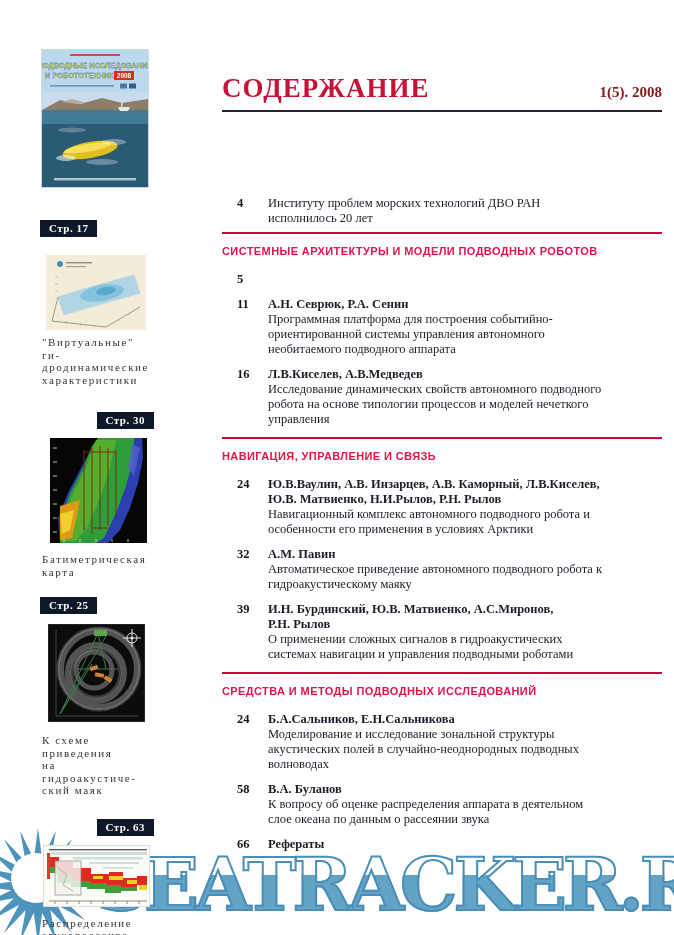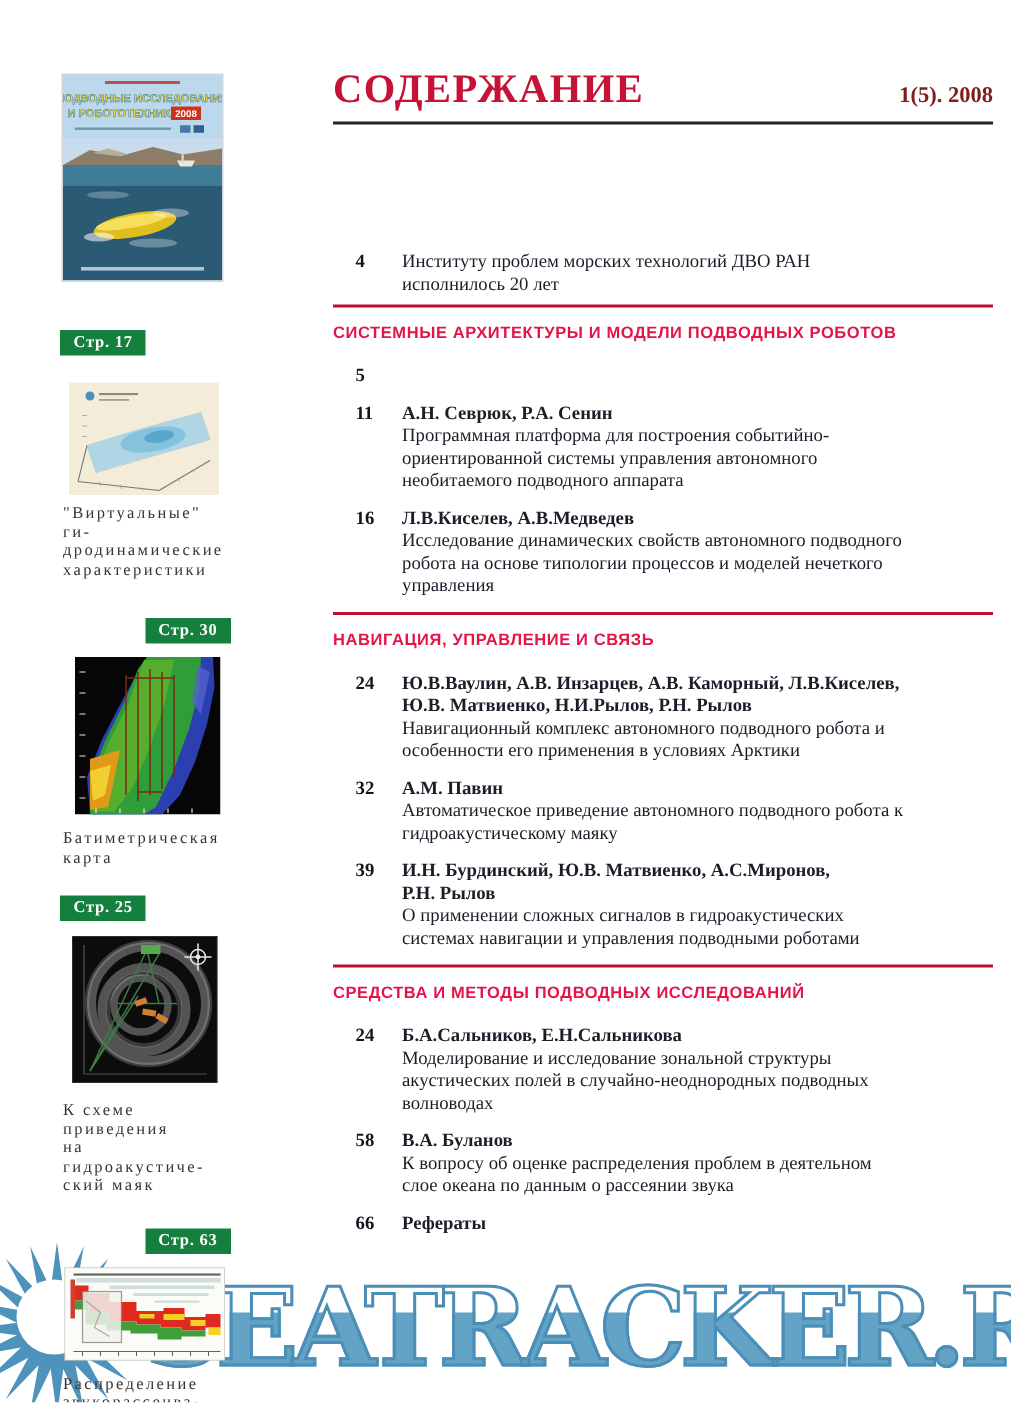--- a/index.html
+++ b/index.html
@@ -3,31 +3,31 @@
 <meta charset="utf-8">
 <style>
   html,body{margin:0;padding:0;background:#ffffff;}
   .page{position:relative;width:674px;height:935px;background:#ffffff;overflow:hidden;
         font-family:"Liberation Serif","DejaVu Serif",serif;color:#1d1d29;}
 
   
   .sidebar{position:absolute;left:40px;top:50px;width:114px;z-index:6;}
   .thumb{display:block;}
   .cover-thumb{margin:0 0 13px 2px;box-shadow:0 0 0 1px #cfd8e0;}
-  .badge{display:inline-block;background:#15803d;color:#ffffff;font-weight:bold;
+  .badge{display:inline-block;background:#0f172a;color:#ffffff;font-weight:bold;
          font-size:11px;padding:2px 9px 3px;letter-spacing:.5px;}
   .caption{font-size:11px;line-height:12.5px;letter-spacing:1.6px;color:#3a3434;
            white-space:pre-line;margin:6px 0 0 2px;}
   .mt18{margin-top:18px;} .mt24{margin-top:24px;text-align:right;} .mt17{margin-top:17px;} .mt20{margin-top:20px;text-align:right;}
   .mt9{margin-top:9px;} .mt10{margin-top:10px;} .mt12{margin-top:12px;}
 
   
   .main{position:absolute;left:222px;top:44px;width:440px;z-index:1;}
   .header-row{display:flex;justify-content:space-between;align-items:baseline;
-              border-bottom:2px solid #23232f;padding-bottom:6px;}
+              border-bottom:2px solid #23232f;padding-bottom:6px;margin-top:29px;}
   .page-title{font-size:27px;font-weight:bold;color:#c51236;letter-spacing:1px;margin:0;}
   .issue{font-size:15px;font-weight:bold;color:#7f1d1d;}
   .toc{margin-top:84px;}
   .entry{display:grid;grid-template-columns:46px 1fr;margin-bottom:10px;
          font-size:12.5px;line-height:15px;}
   .entry-page{font-weight:bold;padding-left:15px;color:#15151f;}
   .entry-authors{font-weight:bold;white-space:pre-line;}
   .entry-title{white-space:pre-line;}
   .entry-body{max-width:395px;}
   .section-rule{border:none;border-top:2px solid #c00d33;margin:4px 0 0;}
@@ -335,21 +335,21 @@
       <div class="entry-title">Моделирование и исследование зональной структуры
 акустических полей в случайно-неоднородных подводных
 волноводах</div>
     </div>
   </div>
 
   <div class="entry">
     <div class="entry-page">58</div>
     <div class="entry-body">
       <div class="entry-authors">В.А. Буланов</div>
-      <div class="entry-title">К вопросу об оценке распределения проблем в деятельном
+      <div class="entry-title">К вопросу об оценке распределения аппарата в деятельном
 слое океана по данным о рассеянии звука</div>
     </div>
   </div>
 
   <div class="entry">
     <div class="entry-page">66</div>
     <div class="entry-body">
       <div class="entry-authors">Рефераты</div>
 
     </div>

